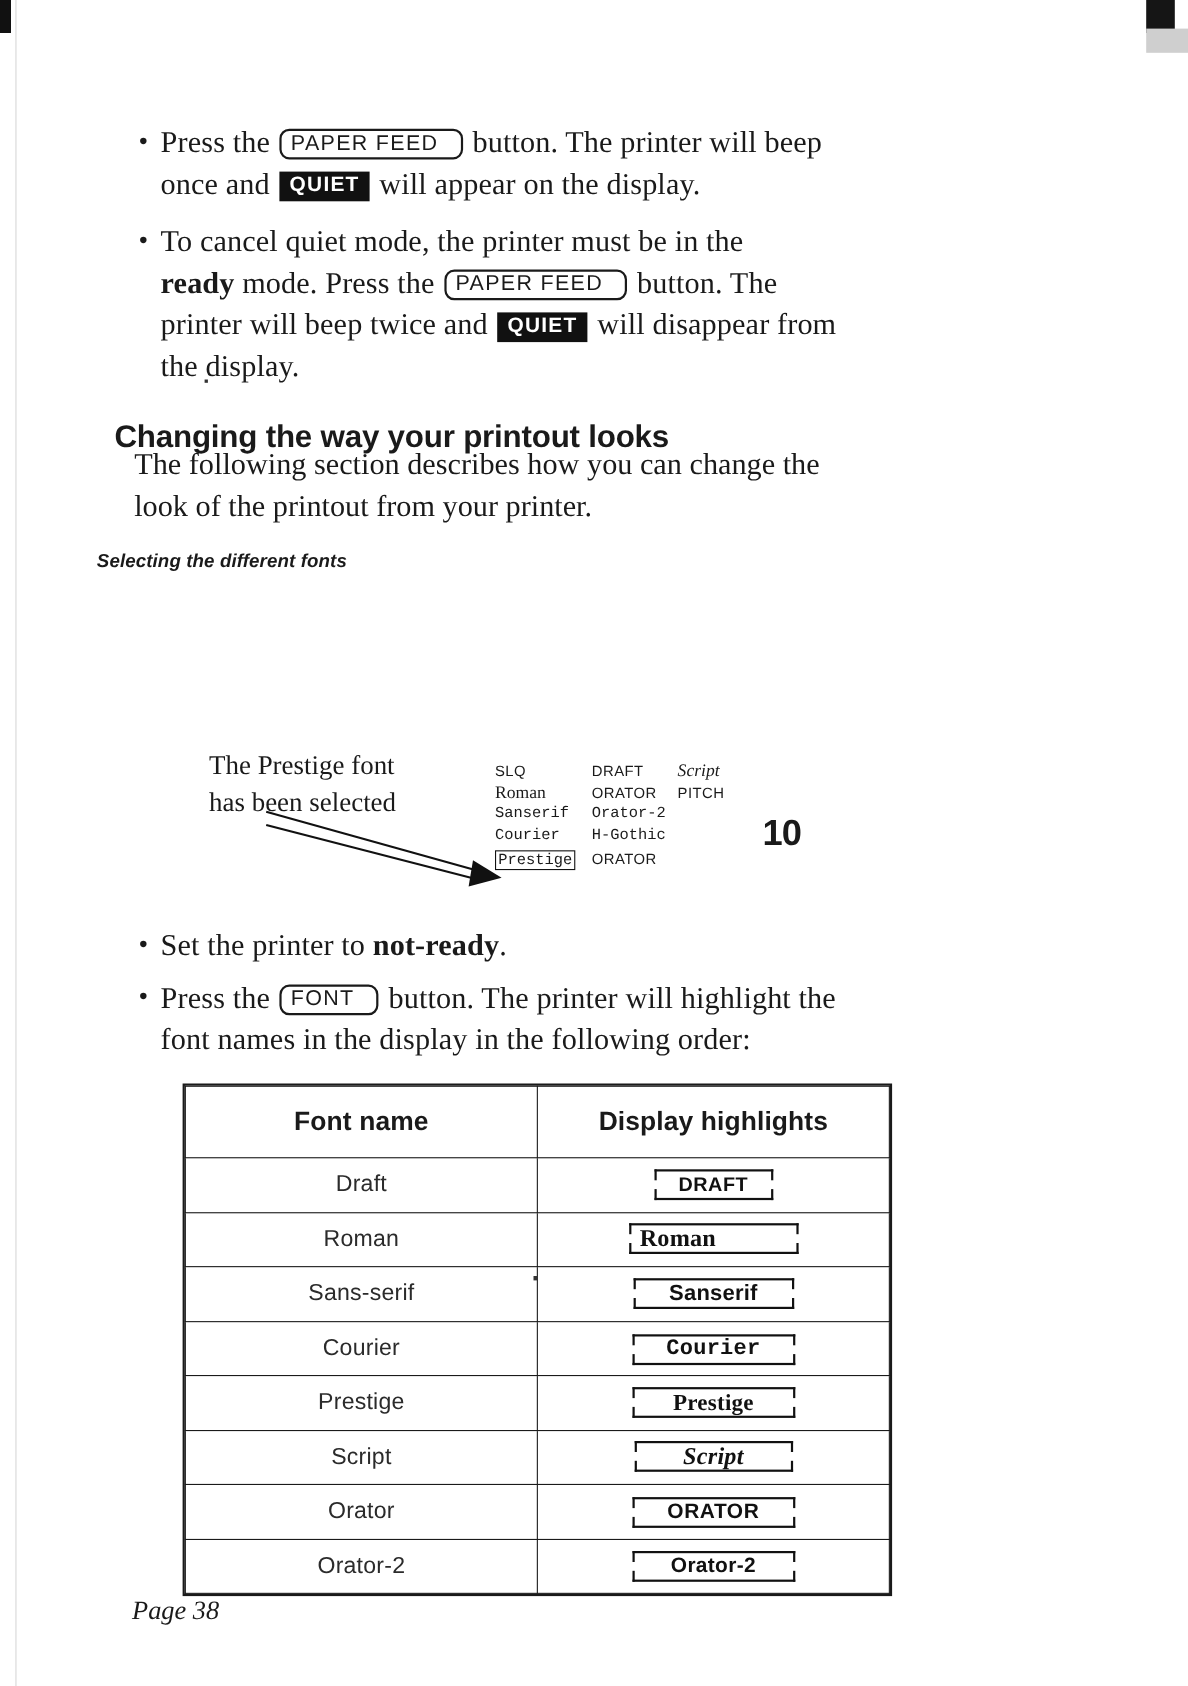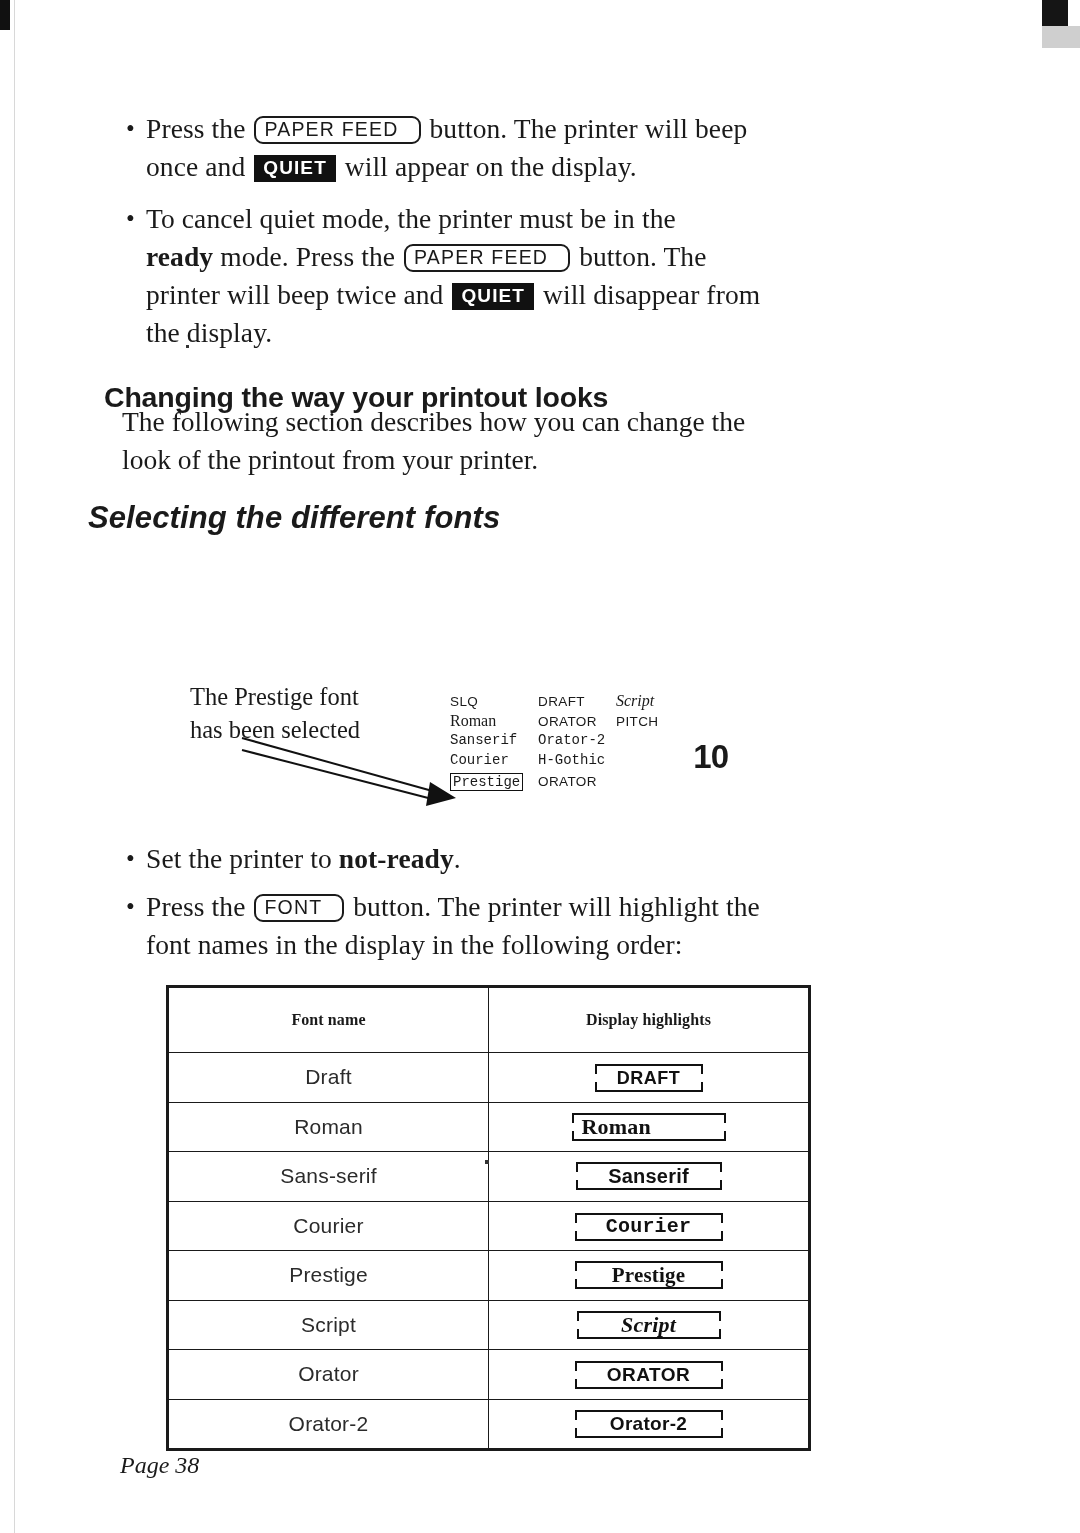--- a/index.html
+++ b/index.html
@@ -113,21 +113,21 @@
     font-weight: bold;
     font-size: 28.5px;
     letter-spacing: -0.2px;
   }
   .h-sub {
     position: absolute;
     left: 88px;
     font-family: "Liberation Sans", sans-serif;
     font-weight: bold;
     font-style: italic;
-    font-size: 31px;
+    font-size: 17px;
     letter-spacing: 0.1px;
   }
   .para {
     position: absolute;
     left: 122px;
     width: 800px;
     font-size: 27.5px;
     line-height: 38px;
   }
 
@@ -204,23 +204,23 @@
     border-collapse: collapse;
     width: 100%;
     table-layout: fixed;
   }
   table.fonts th, table.fonts td {
     border: 1.5px solid #1a1a1a;
     text-align: center;
     vertical-align: middle;
   }
   table.fonts th {
-    font-family: Liberation Serif, serif;
-    font-weight: bold;
-    font-size: 16px;
+    font-family: Liberation Sans, sans-serif;
+    font-weight: bold;
+    font-size: 24px;
     height: 62px;
     letter-spacing: 0.1px;
   }
   table.fonts td {
     height: 46.5px;
     font-family: "Liberation Sans", sans-serif;
     font-size: 21px;
     color: #2b2b2b;
     letter-spacing: 0.2px;
   }

